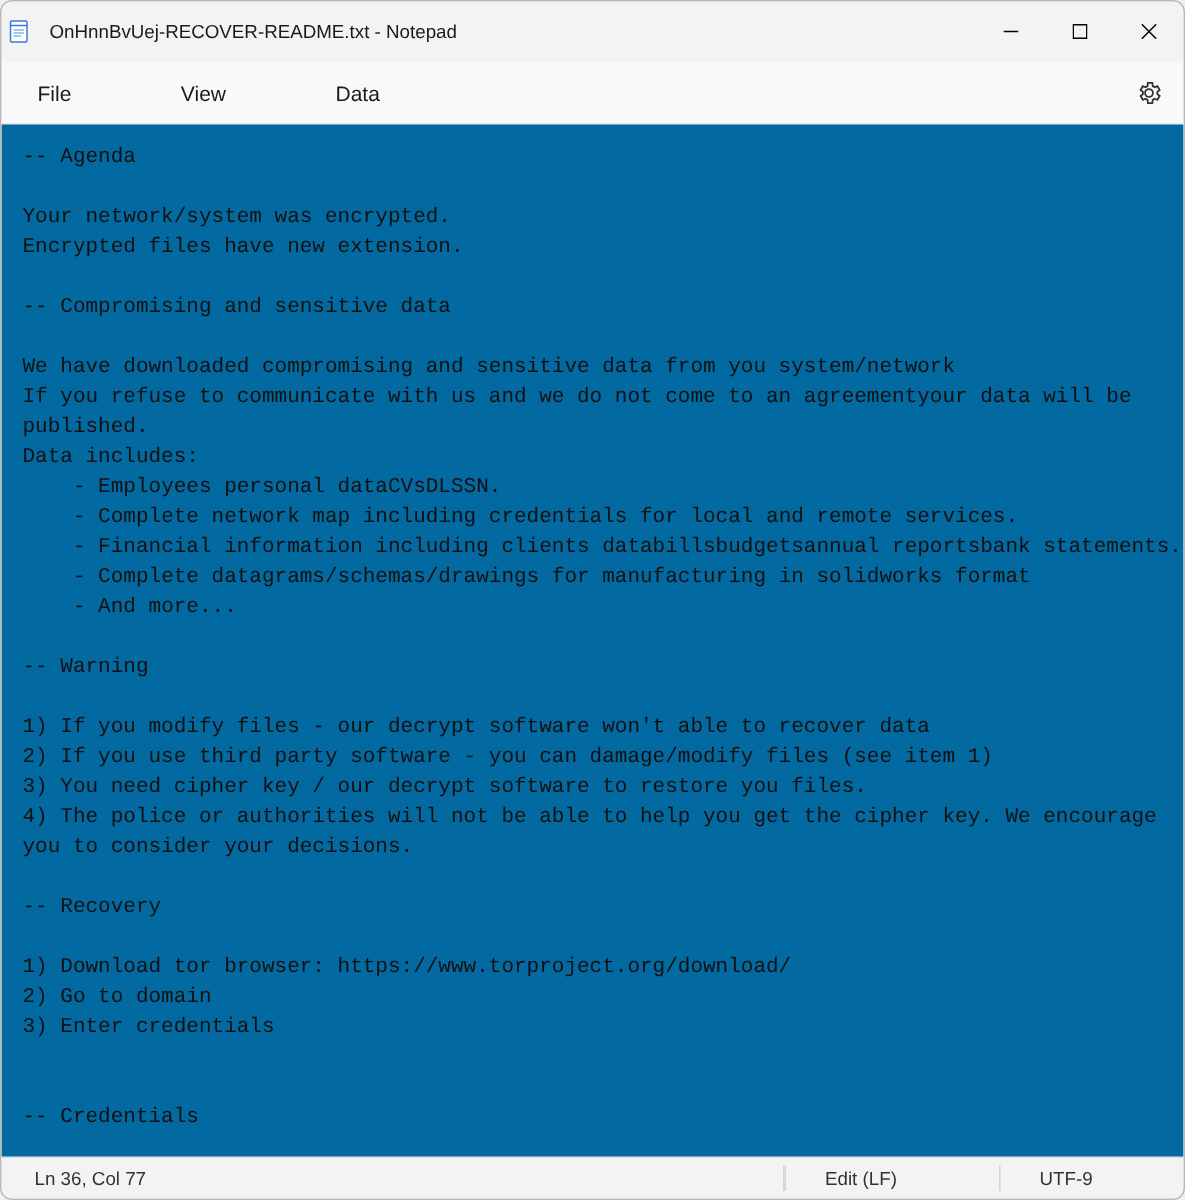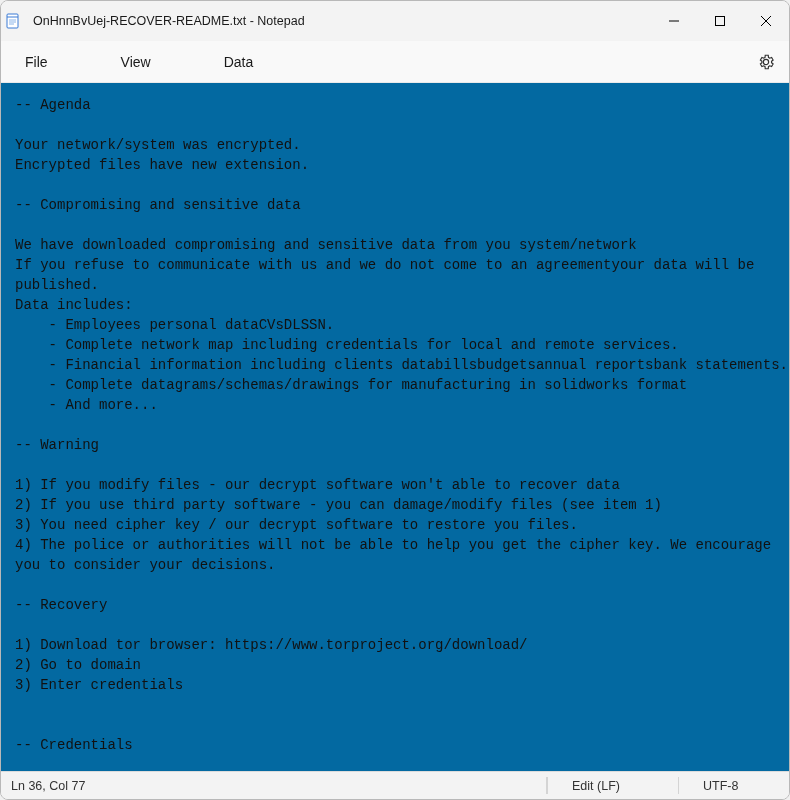--- a/index.html
+++ b/index.html
@@ -52,21 +52,21 @@
     white-space: pre-wrap;
     word-break: break-word;
   }
   .statusbar {
     height: 28px;
     border-top: 1px solid #dcdcdc;
     background: #f3f3f3;
     display: flex; align-items: center;
     font-size: 12.5px; color: #333;
   }
-  .status-cell { padding: 0 24px; height:100%; display:flex; align-items:center;}
+  .status-cell { padding: 0 14px; height:100%; display:flex; align-items:center;margin-left:12px;}
   .status-sep { width:1px; height:60%; background:#d4d4d4; }
   .status-left { padding-left: 10px; flex: 0 0 auto; }
   .status-flex { flex:1; }
 </style>
 </head>
 <body>
 
 <div class="window">
 
   <div class="titlebar">
@@ -152,16 +152,16 @@
 password: 14158620-fb98-4889-87cb-f5251368fc21%!(EXTRA string=same as login)</pre>
   </div>
 
   <div class="statusbar">
     <div class="status-cell status-left">Ln 36, Col 77</div>
     <div class="status-flex"></div>
     <div class="status-sep"></div>
     <div class="status-sep"></div>
     <div class="status-cell" style="min-width:130px">Edit (LF)</div>
     <div class="status-sep"></div>
-    <div class="status-cell" style="min-width:110px">UTF-8</div>
+    <div class="status-cell" style="min-width:110px">UTF-9</div>
   </div>
 
 </div>
 
 </body></html>

